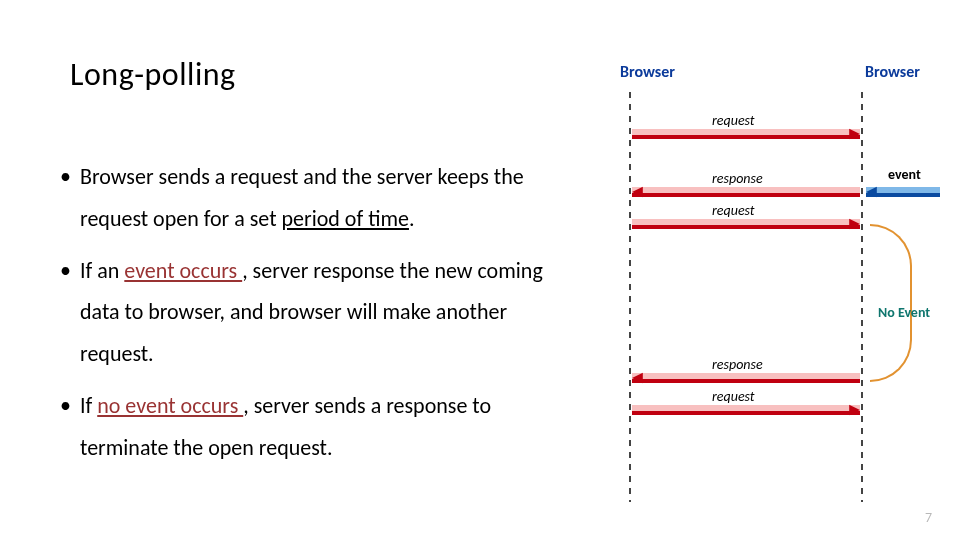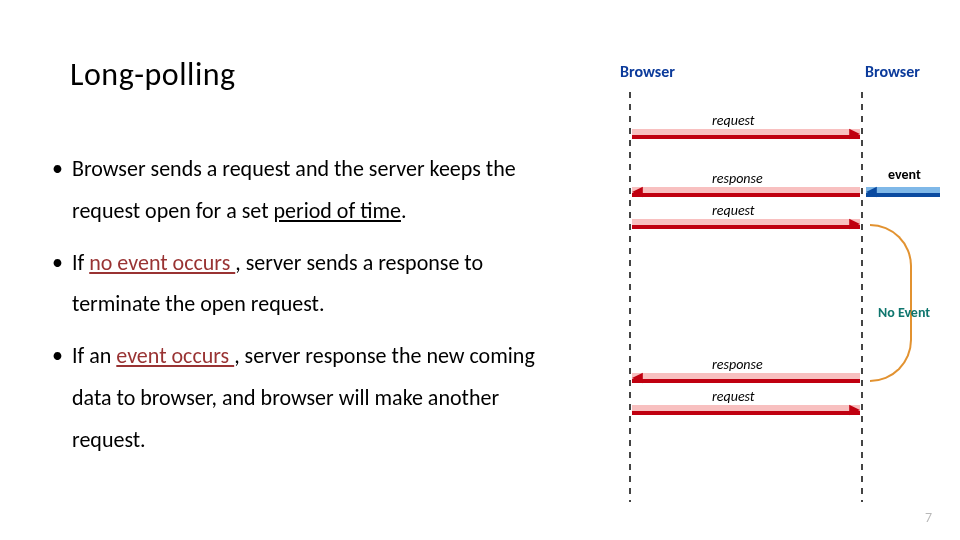--- a/index.html
+++ b/index.html
@@ -29,21 +29,21 @@
     position: absolute;
     left: 40px;
     top: 140px;
     width: 540px;
     font-size: 22px;
     line-height: 1.9;
   }
   .body ul {
     list-style: none;
     padding: 0;
-    margin: 8px;
+    margin: 16px;
   }
   .body li {
     position: relative;
     padding-left: 24px;
     margin-bottom: 10px;
   }
   .body li::before {
     content: "•";
     position: absolute;
     left: 4px;
@@ -89,22 +89,22 @@
 </head>
 <body>
 
 <div class="slide">
 
   <div class="title">Long-polling</div>
 
   <div class="body">
     <ul id="bullet-list">
         <li><span>Browser sends a request and the server keeps the request open for a set </span><span class="u">period of time</span><span>.</span></li>
+        <li><span>If an </span><span class="u clr-darkred">event occurs </span><span>, server response the new coming data to browser, and browser will make another request.</span></li>
         <li><span> If </span><span class="u clr-darkred">no event occurs </span><span>, server sends a response to terminate the open request.</span></li>
-        <li><span>If an </span><span class="u clr-darkred">event occurs </span><span>, server response the new coming data to browser, and browser will make another request.</span></li>
       </ul>
   </div>
 
   <div class="diagram">
     <svg id="diag-svg" width="370" height="460">
         <line x1="50" y1="30" x2="50" y2="440" stroke="#444" stroke-width="2" stroke-dasharray="6,6"></line>
         <line x1="282" y1="30" x2="282" y2="440" stroke="#444" stroke-width="2" stroke-dasharray="6,6"></line>
         <line x1="52" y1="72" x2="280" y2="72" stroke="#c00010" stroke-width="10"></line>
         <line x1="52" y1="70" x2="280" y2="70" stroke="#f8c0c0" stroke-width="6"></line>
         <polygon points="280,72 269.1946347717679,77.21958640933477 269.1946347717679,66.78041359066523" fill="#c00010"></polygon>

